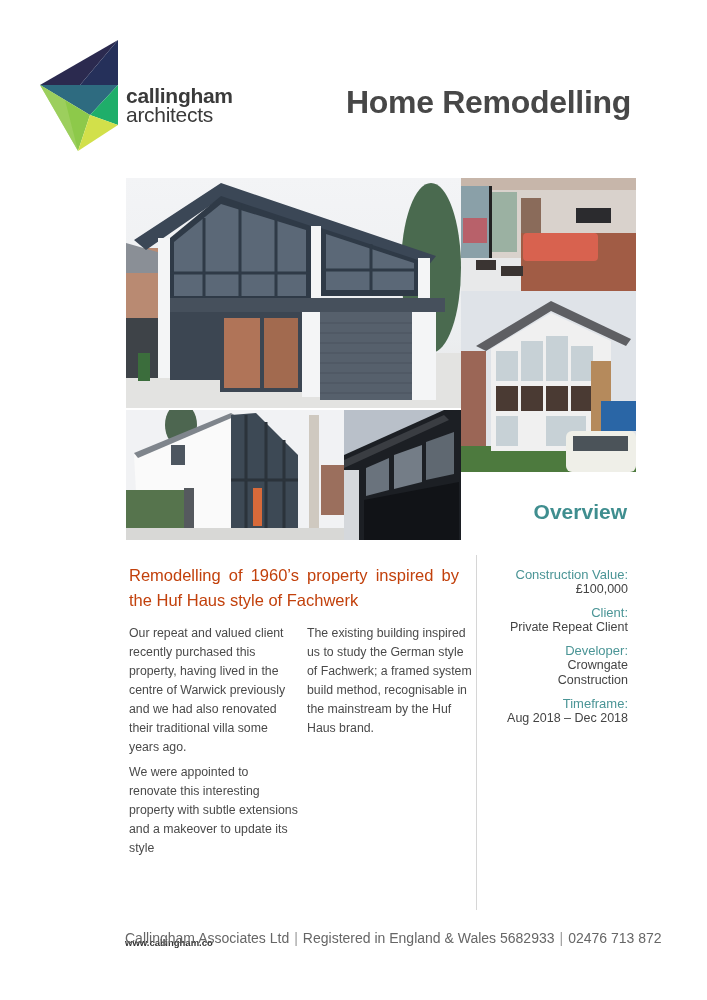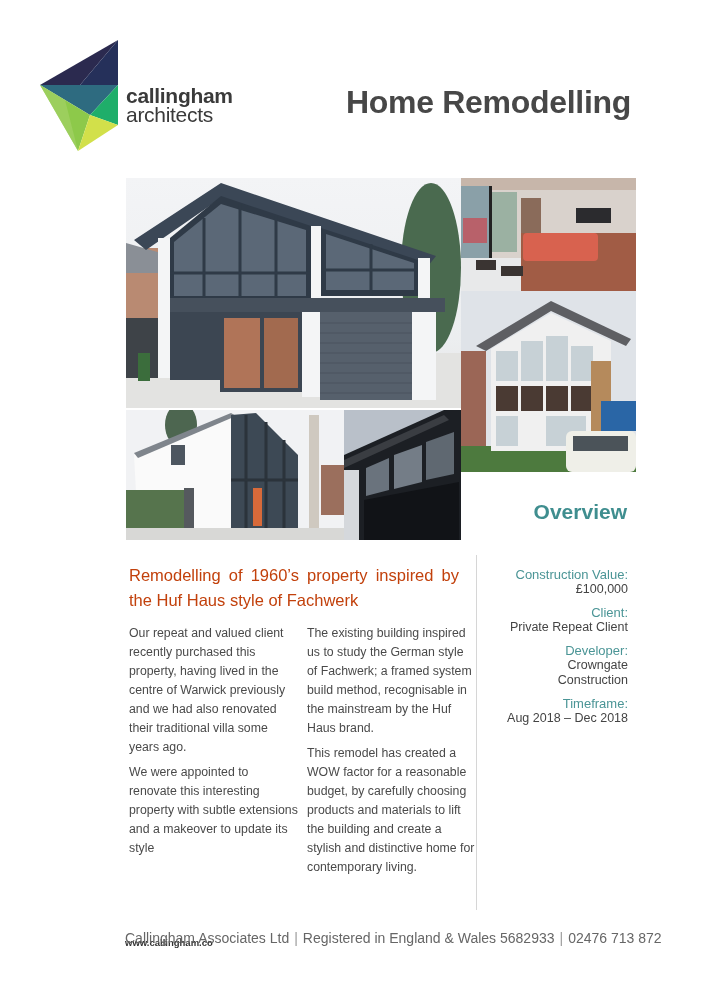--- a/index.html
+++ b/index.html
@@ -211,19 +211,18 @@
 
 <div class="abs headline">Remodelling of 1960’s property inspired by the Huf Haus style of Fachwerk</div>
 
 <div id="col-left" class="abs col">
   <p>Our repeat and valued client recently purchased this property, having lived in the centre of Warwick previously and we had also renovated their traditional villa some years ago.</p>
   <p>We were appointed to renovate this interesting property with subtle extensions and a makeover to update its style</p>
 </div>
 
 <div id="col-right" class="abs col">
   <p>The existing building inspired us to study the German style of Fachwerk; a framed system build method, recognisable in the mainstream by the Huf Haus brand.</p>
-  <p>This remodel has created a WOW factor for a reasonable budget, by carefully choosing products and materials to lift the building and create a stylish and distinctive home for contemporary living.</p>
 </div>
 
 <div class="abs footer-url">www.callingham.co</div>
 <div class="abs footer-line">
   <span>Callingham Associates Ltd</span><span class="sep">|</span><span>Registered in England &amp; Wales 5682933</span><span class="sep">|</span><span>02476 713 872</span>
 </div>
 
 </body></html>

